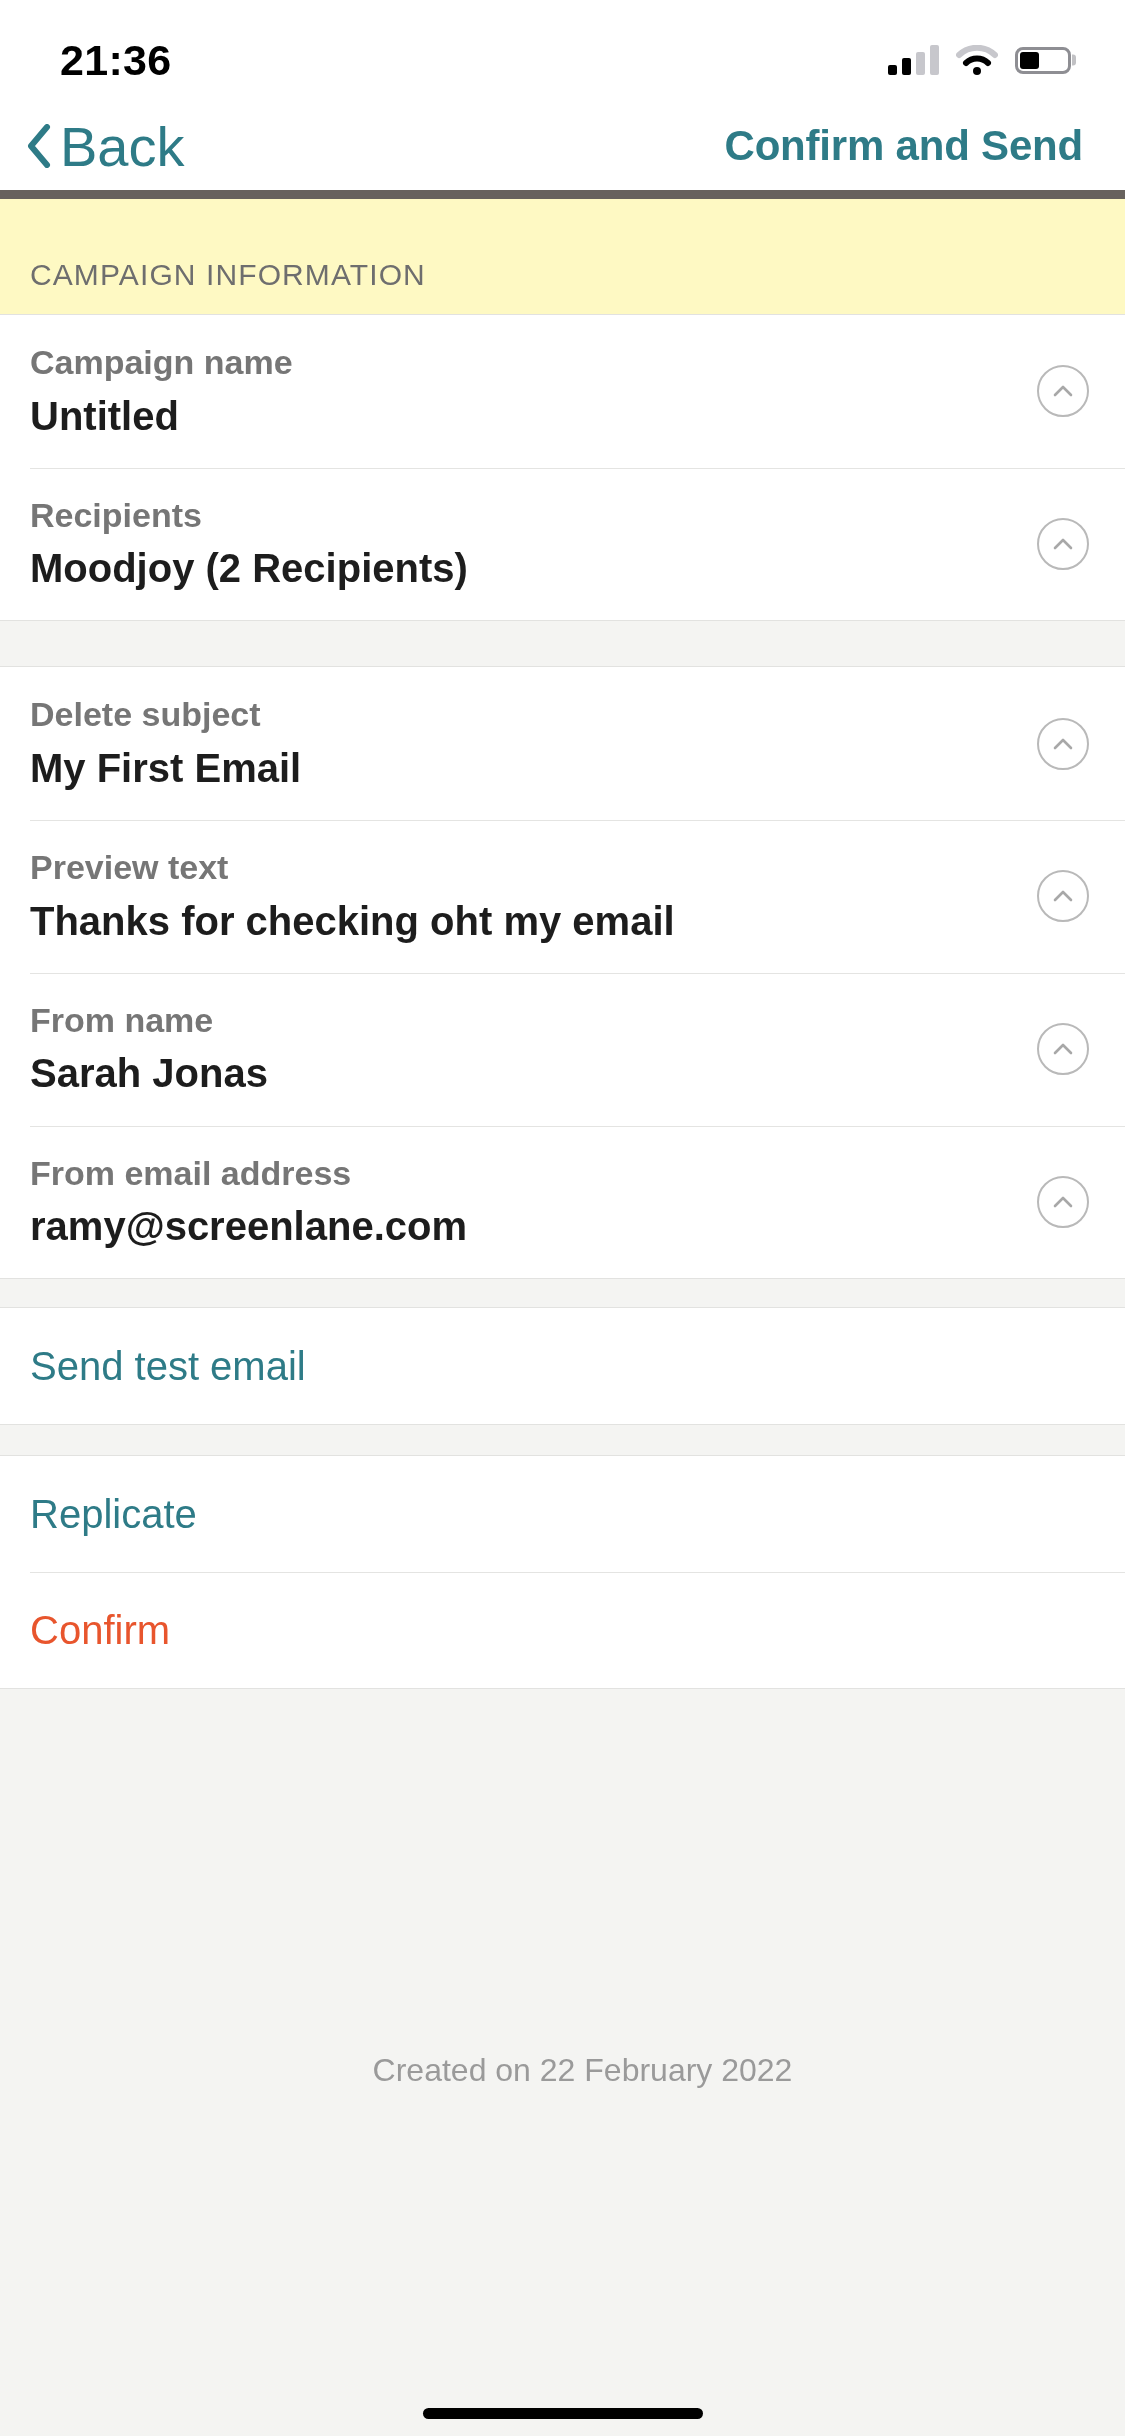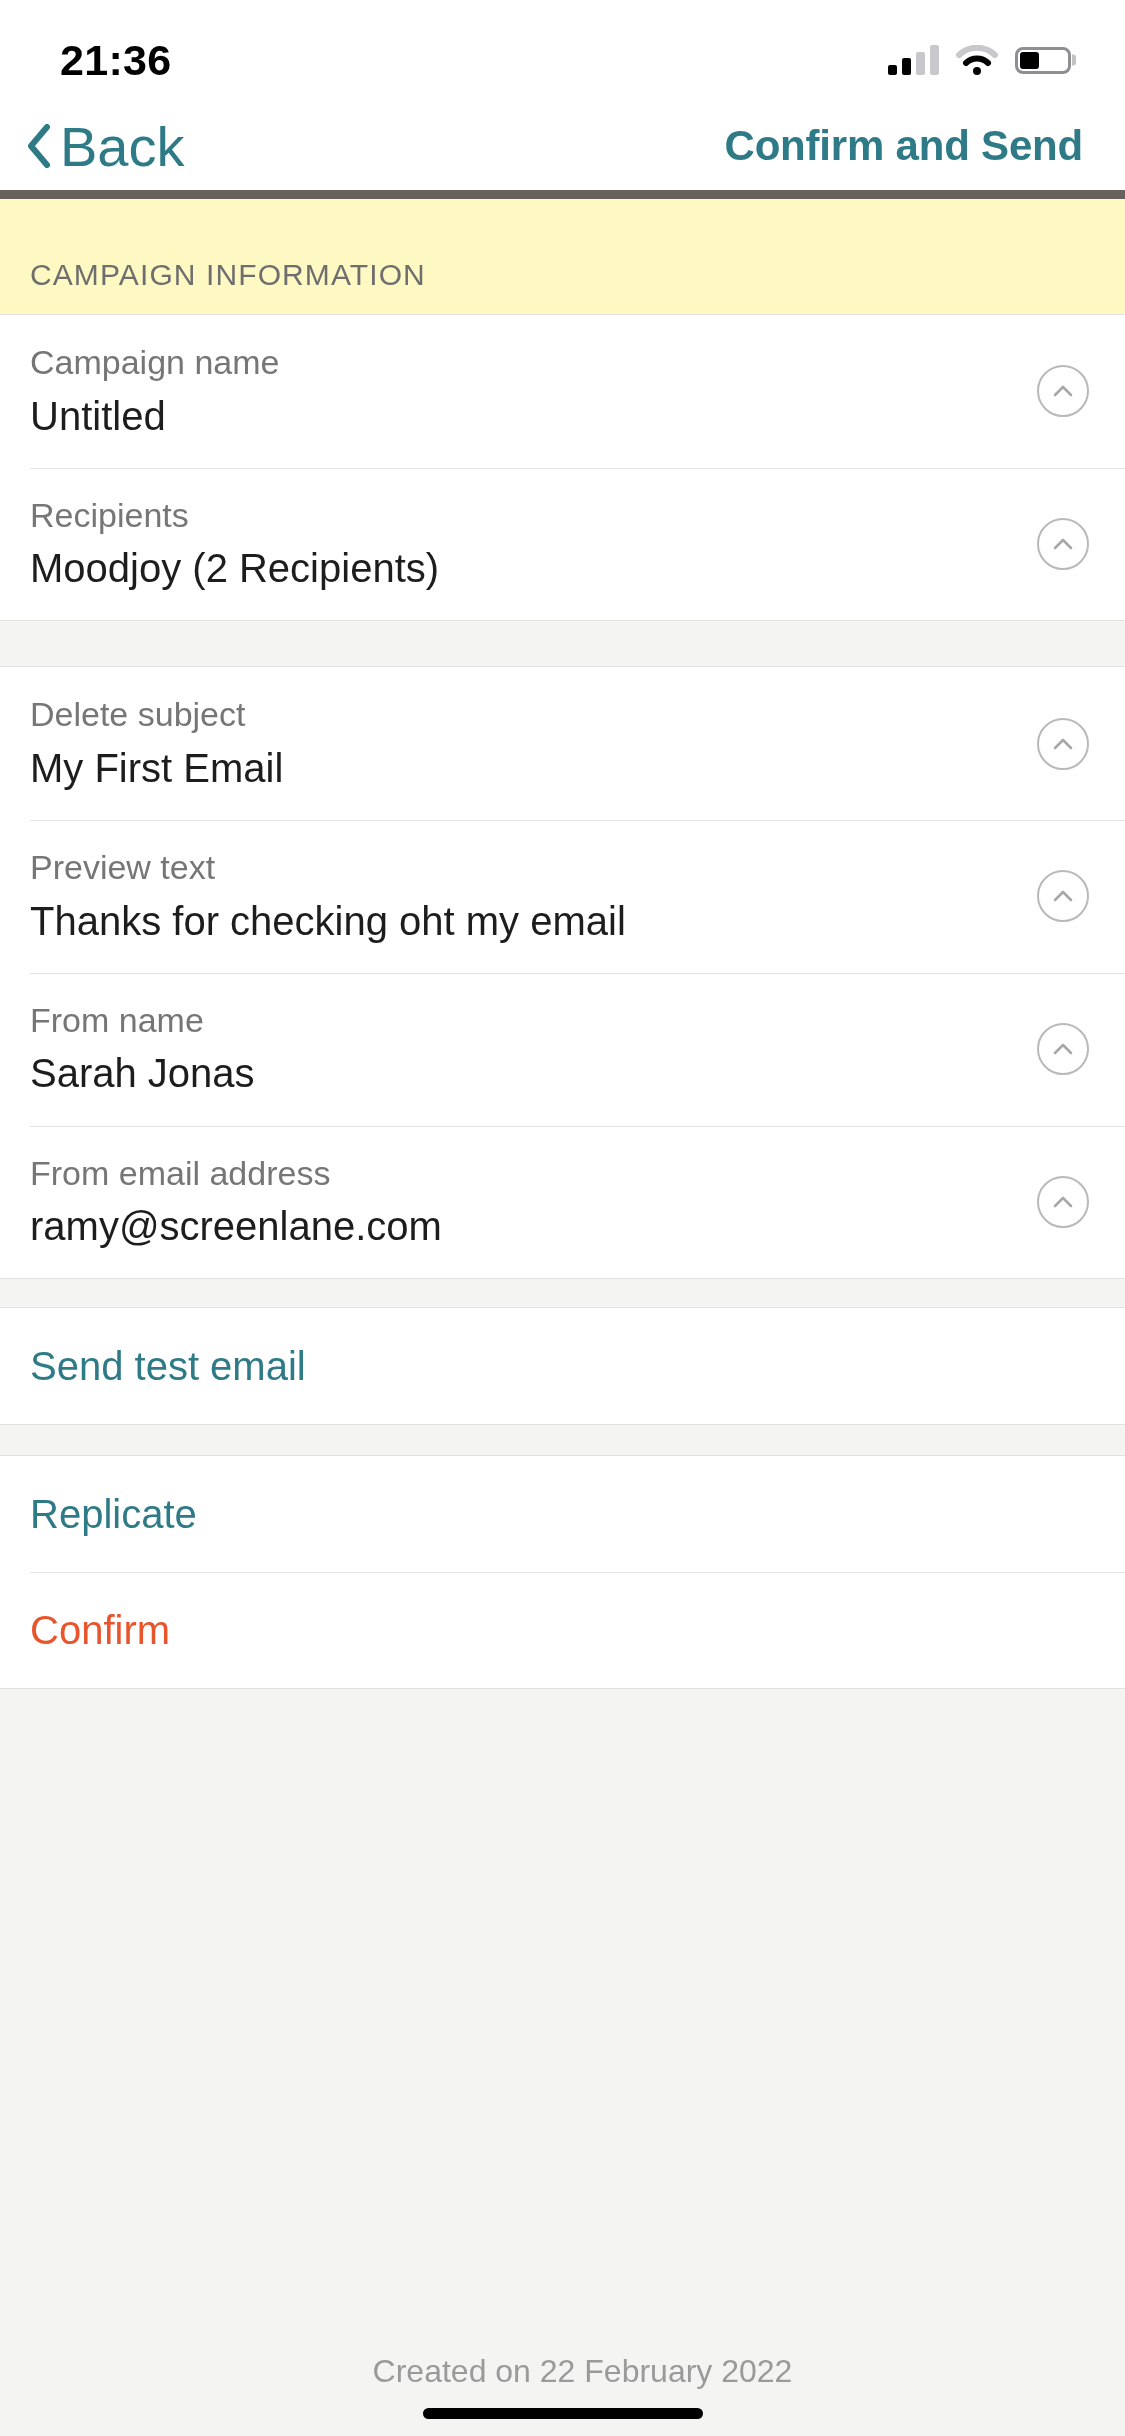--- a/index.html
+++ b/index.html
@@ -143,20 +143,21 @@
     flex:0 0 auto;
   }
 
   .row {
     position:relative;
     padding:26px 58px 26px 30px;
     background:#ffffff;
     min-height:135px;
     display:flex; flex-direction:column; justify-content:center;
     cursor:pointer;
+    font-weight:bold;
   }
   .row + .row::before {
     content:"";
     position:absolute;
     left:30px; right:0; top:0;
     height:1px;
     background:#e4e4e2;
   }
   .row-label {
     font-size:34px;
@@ -196,21 +197,21 @@
     background:#e4e4e2;
   }
   .link-text { font-size:40px; line-height:1.2; }
   .link-teal   { color:#2e7b87; }
   .link-danger { color:#e8552d; }
 
   .footer {
     flex:1 1 auto;
     background:#f4f4f2;
     display:flex;
-    align-items:flex-end;
+    align-items:center;
     justify-content:center;
     padding-top:62px;
     padding-left:40px;
   }
   .footer span {
     font-size:32px;
     color:#9a9a9a;
   }
 
   .home-indicator-wrap {

